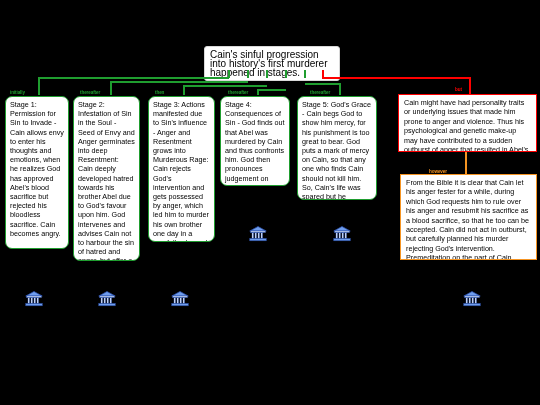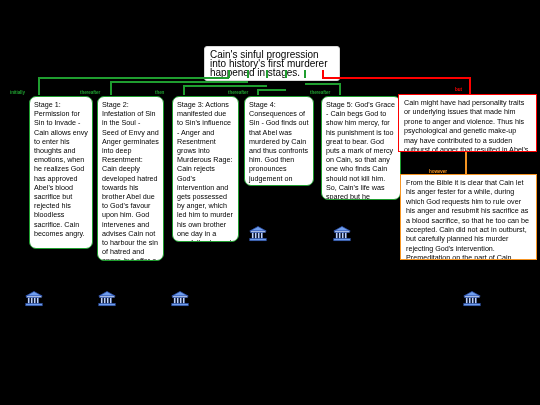--- a/index.html
+++ b/index.html
@@ -37,21 +37,20 @@
     position: absolute;
     background: #ffffff;
     border: 1.5px solid #1f9d2f;
     border-radius: 7px;
     box-sizing: border-box;
     padding: 3px 4px;
     color: #000000;
     font-size: 7.2px;
     line-height: 9.2px;
     overflow: hidden;
-    margin-left: 24px;
   }
 
   .note-node {
     position: absolute;
     background: #ffffff;
     box-sizing: border-box;
     padding: 3px 5px;
     color: #000000;
     font-size: 7.2px;
     line-height: 9.4px;

